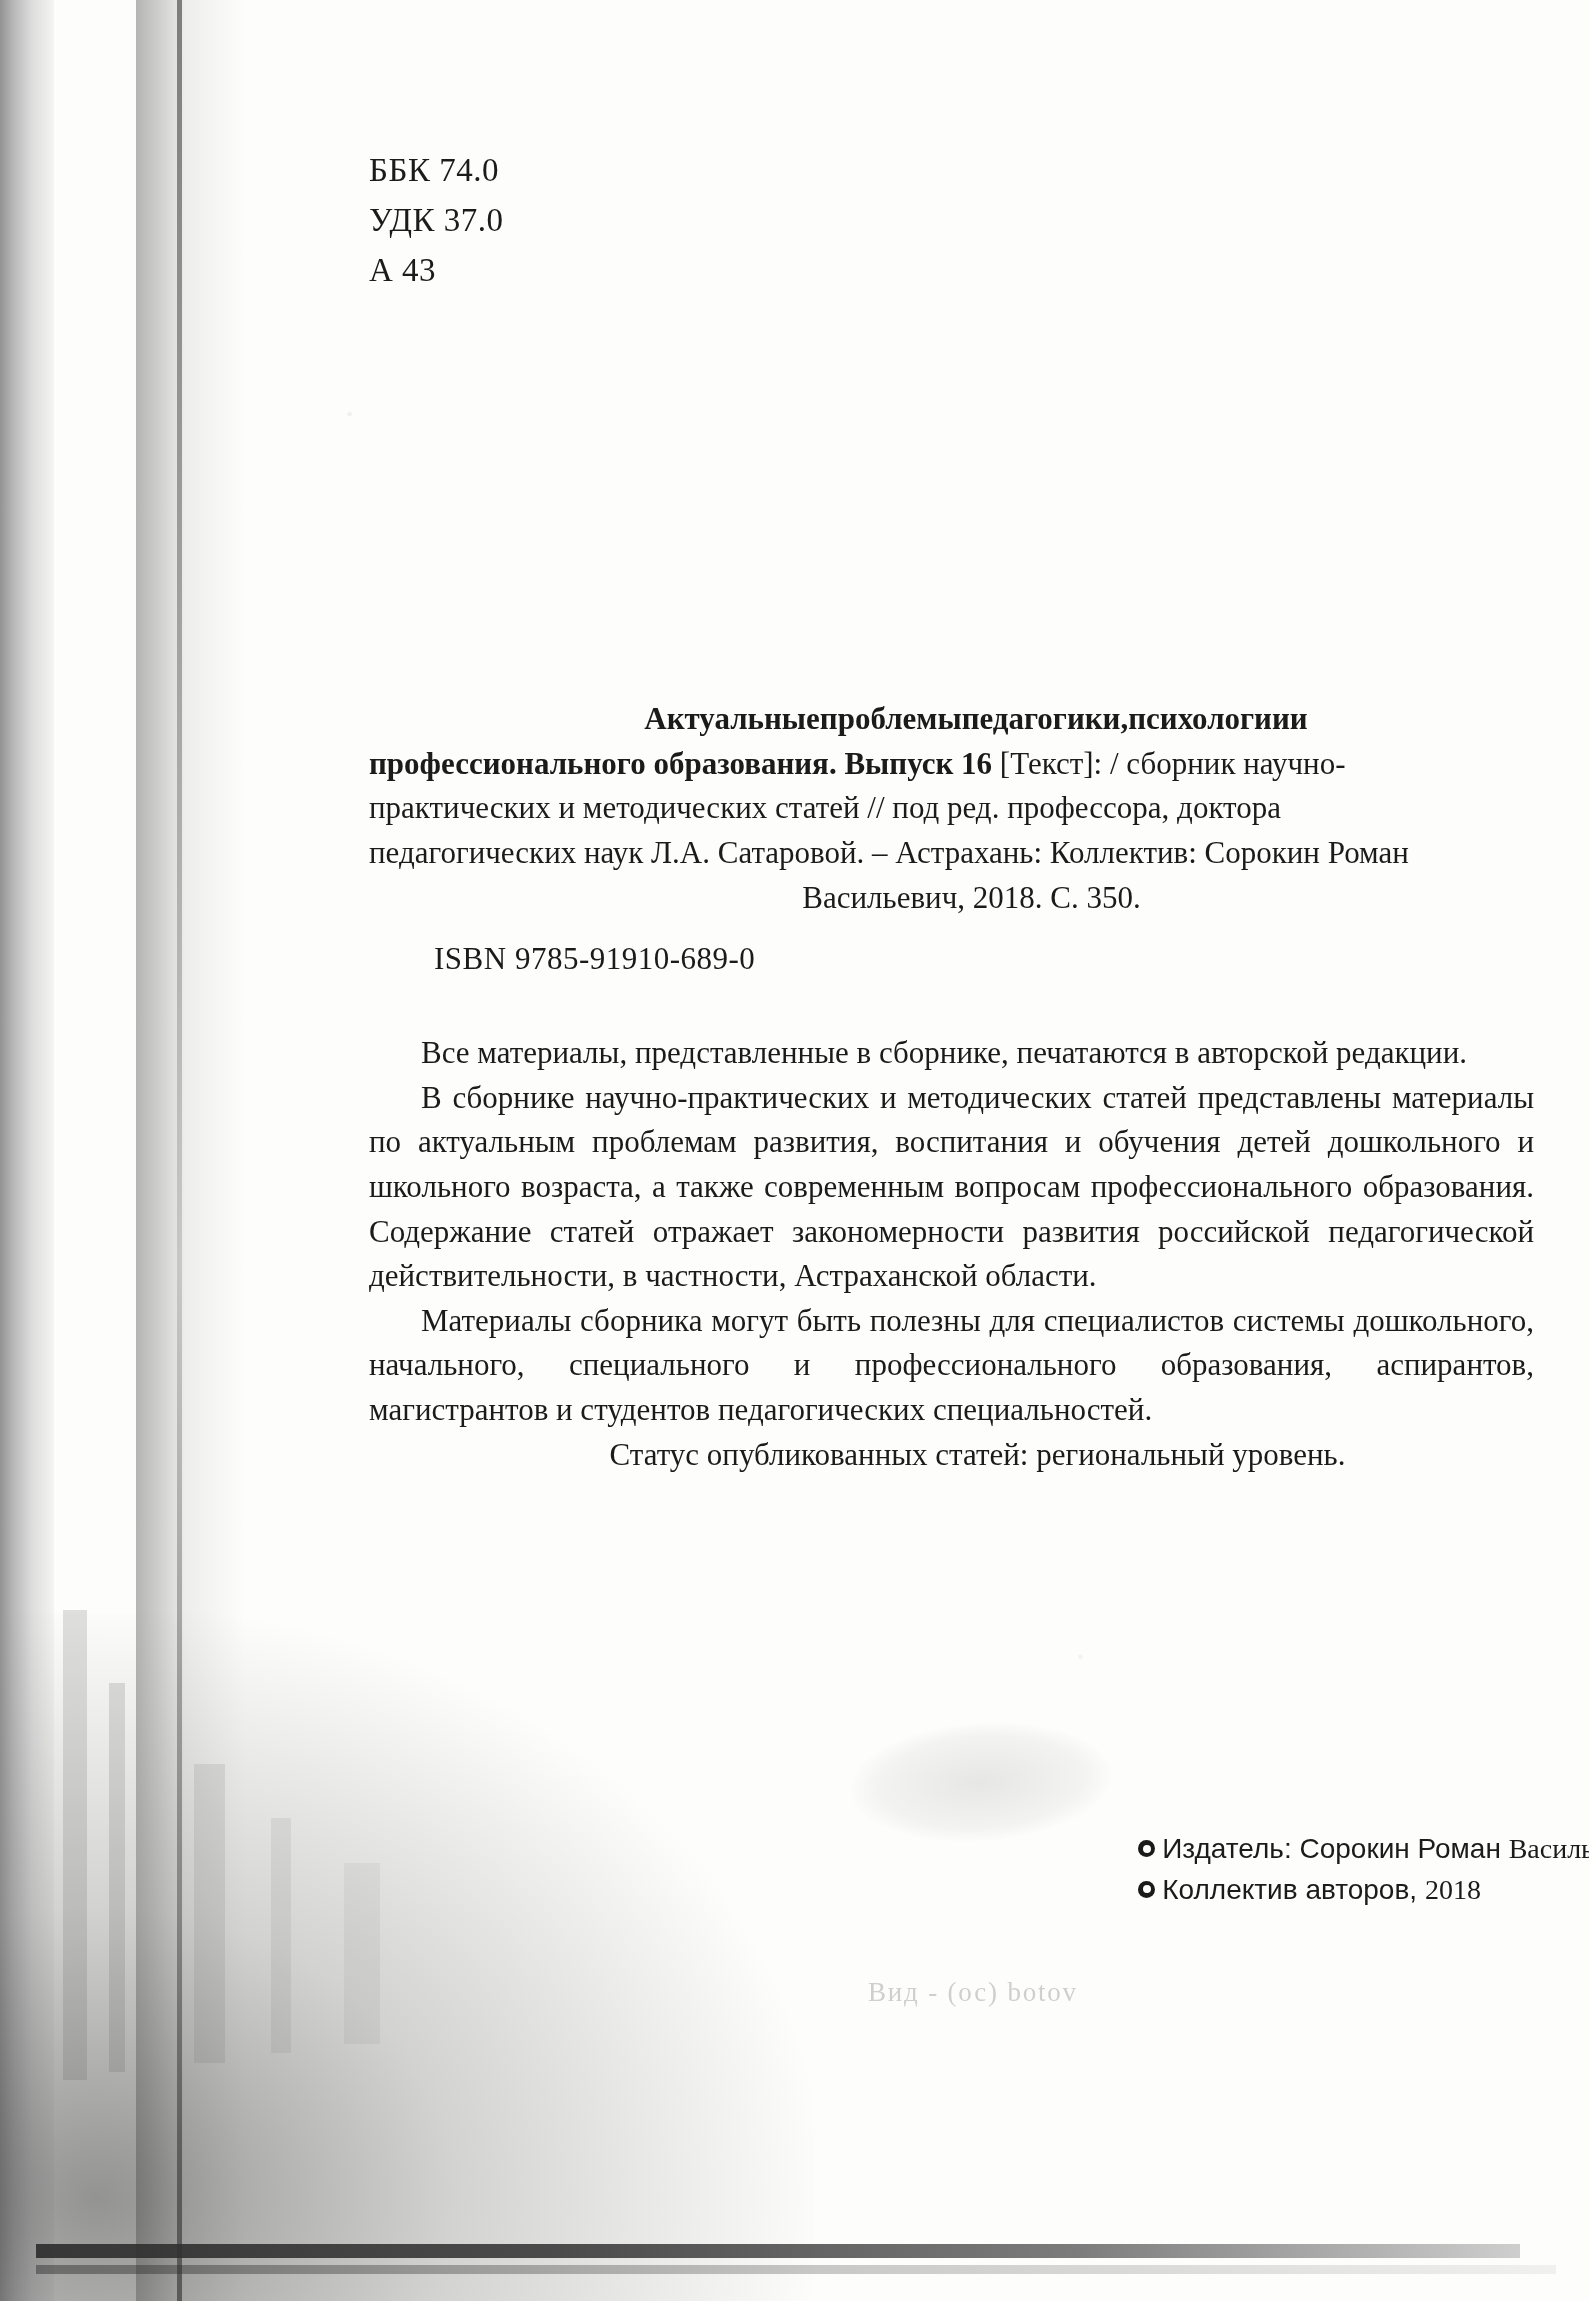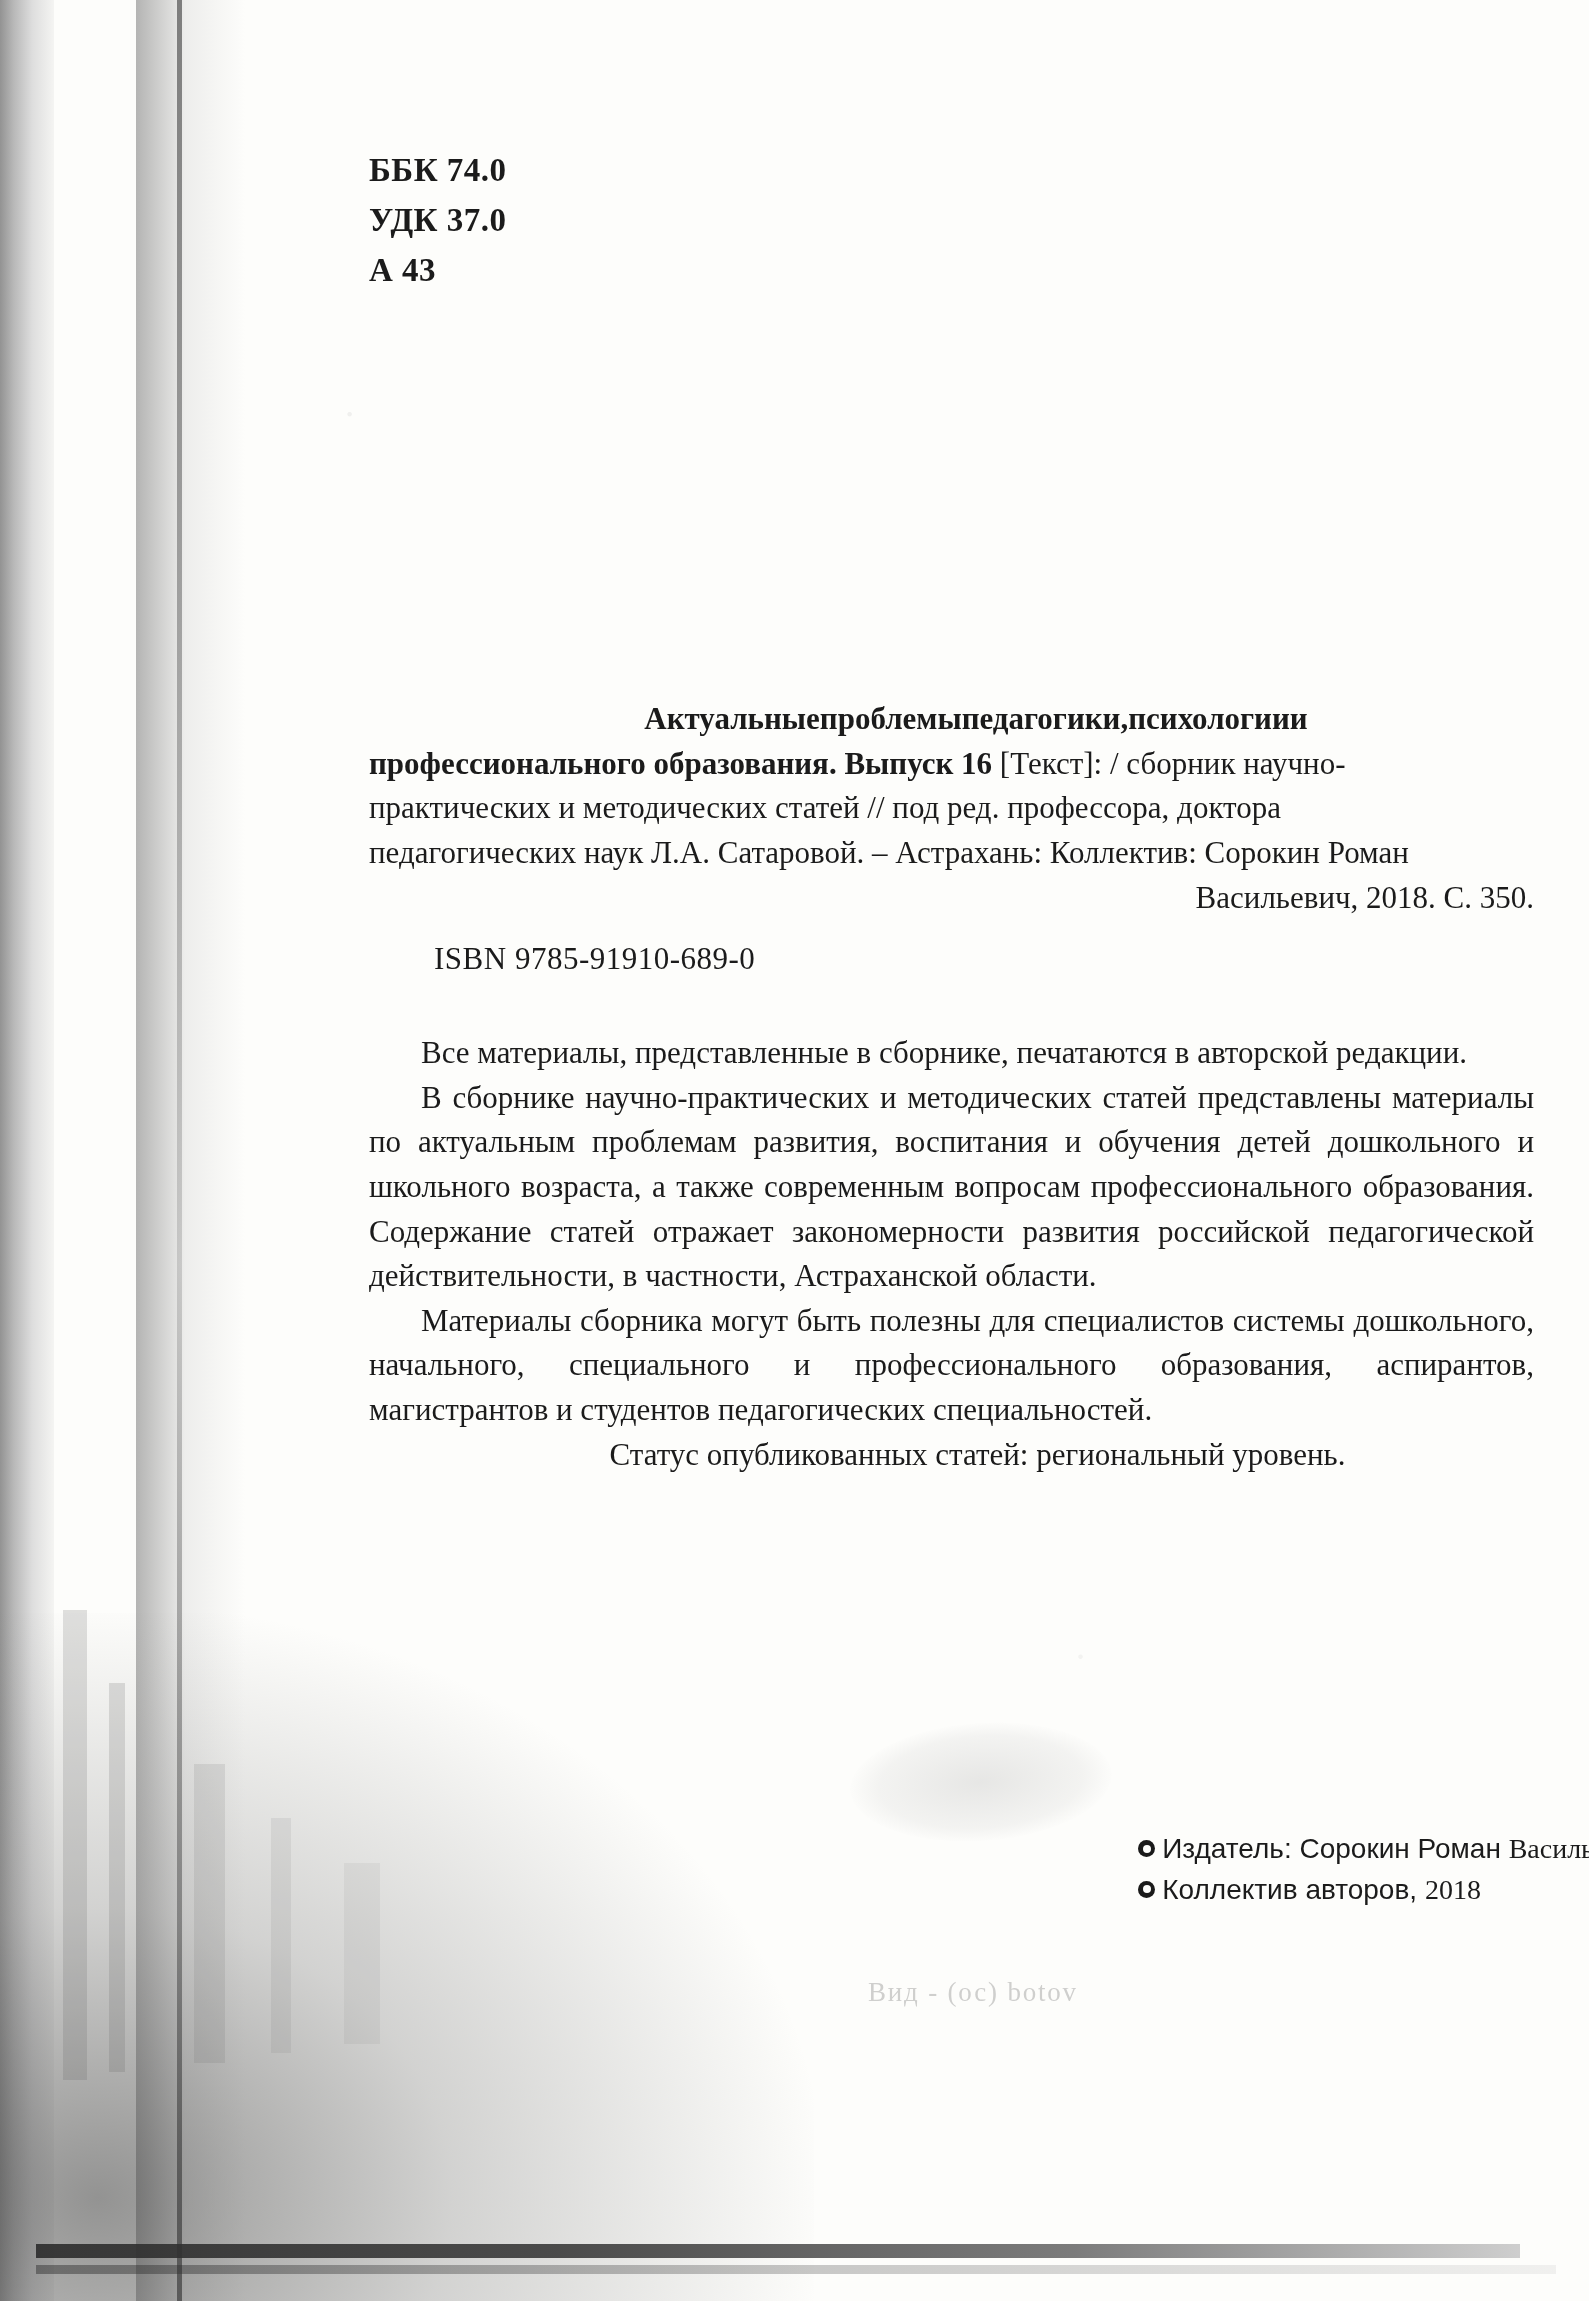--- a/index.html
+++ b/index.html
@@ -89,21 +89,21 @@
   .content {
     position: absolute;
     left: 0; top: 0;
     width: 1589px; height: 2301px;
   }
   .codes {
     position: absolute;
     left: 369px;
     top: 145px;
     font-family: "Liberation Serif", serif;
-    font-weight: bold;
+    font-weight: normal;
     font-size: 33px;
     line-height: 1.52;
     letter-spacing: 0.5px;
   }
   .codes div { white-space: nowrap; }
 
   .block {
     position: absolute;
     left: 369px;
     width: 1165px;
@@ -198,21 +198,21 @@
         <span>психологии</span>
         <span>и</span>
       </div>
       <div>
         <b>профессионального образования.</b>
         <b>Выпуск 16</b>
         <span>[Текст]: / сборник научно-</span>
       </div>
       <div>практических и методических статей // под ред. профессора, доктора</div>
       <div>педагогических наук Л.А. Сатаровой. – Астрахань: Коллектив: Сорокин Роман</div>
-      <div style="text-align:right;margin-left:40px;">Васильевич, 2018. С. 350.</div>
+      <div style="text-align:center;margin-left:40px;">Васильевич, 2018. С. 350.</div>
     </div>
 
     <div class="isbn">ISBN 9785-91910-689-0</div>
 
     <div class="block annot">
       <p>Все материалы, представленные в сборнике, печатаются в авторской редакции.</p>
       <p>В сборнике научно-практических и методических статей представлены материалы по актуальным проблемам развития, воспитания и обучения детей дошкольного и школьного возраста, а также современным вопросам профессионального образования. Содержание статей отражает закономерности развития российской педагогической действительности, в частности, Астраханской области.</p>
       <p>Материалы сборника могут быть полезны для специалистов системы дошкольного, начального, специального и профессионального образования, аспирантов, магистрантов и студентов педагогических специальностей.</p>
       <p style="text-align:center;">Статус опубликованных статей: региональный уровень.</p>
     </div>

